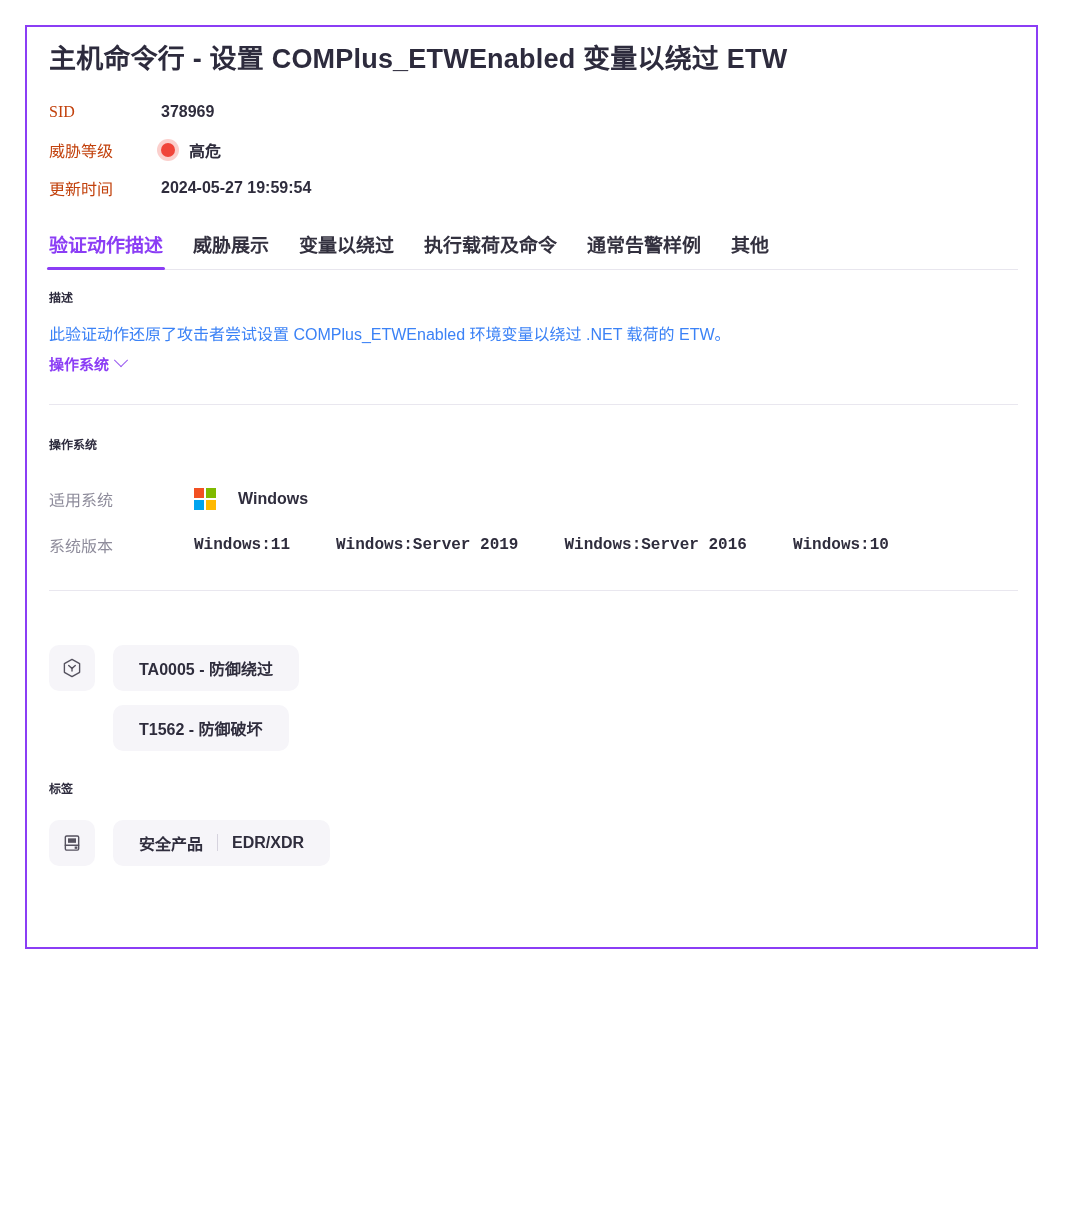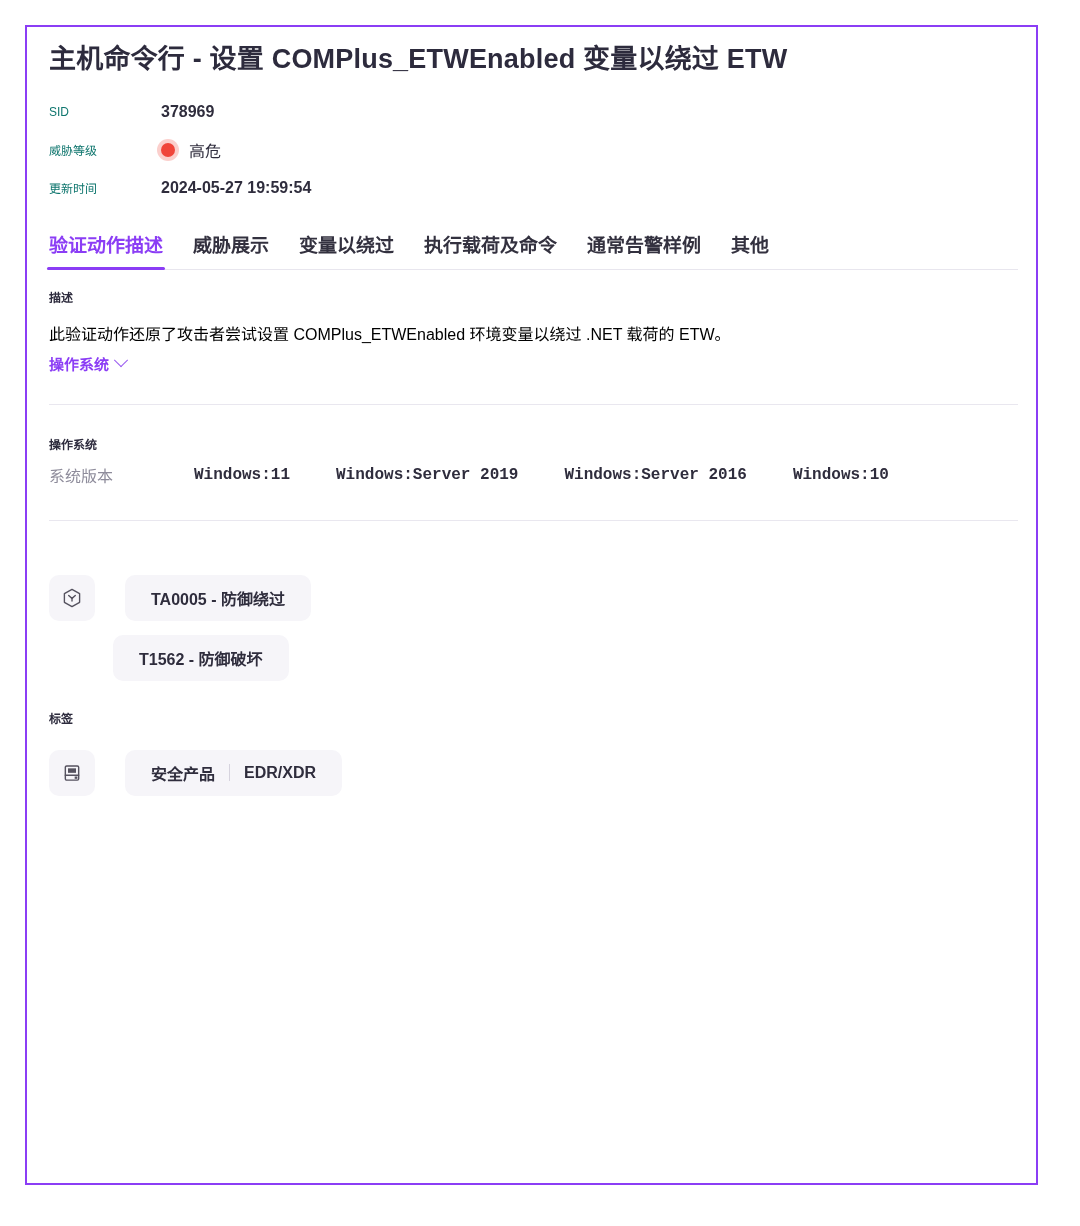--- a/index.html
+++ b/index.html
@@ -16,21 +16,21 @@
     color: #2f2d3d;
     -webkit-font-smoothing: antialiased;
   }
 
   
   .panel {
     position: absolute;
     left: 25px;
     top: 25px;
     width: 1013px;
-    height: 1160px;
+    height: 924px;
     border: 2px solid #8b3df5;
     box-sizing: border-box;
     background: #ffffff;
     overflow: hidden;
   }
   .panel-inner {
     padding: 0 18px 0 20px;
     box-sizing: border-box;
     width: 100%;
   }
@@ -48,28 +48,29 @@
 
   .meta-list { margin-top: 16px; margin-left: 2px; }
   .meta-row {
     display: flex;
     align-items: center;
     height: 38px;
   }
   .meta-label {
     width: 112px;
     flex: 0 0 112px;
-    font-size: 12px;
-    color: #0f766e;
+    font-size: 16px;
+    color: #c2410c;
     font-weight: normal;
+    font-family: Liberation Serif, serif;
   }
   .meta-value {
     font-size: 16px;
     color: #2f2d3d;
-    font-weight: normal;
+    font-weight: bold;
     display: flex;
     align-items: center;
   }
   .meta-value.plain { font-weight: bold; }
 
   
   .threat-dot {
     position: relative;
     width: 14px;
     height: 14px;
@@ -124,21 +125,21 @@
   .divider {
     height: 1px;
     background: #e9e7ef;
     margin: 0 0 0 2px;
   }
 
   .desc-block { padding-top: 18px; }
   .desc-body {
     font-size: 16px;
     line-height: 1.75;
-    color: #000000;
+    color: #3b82f6;
     margin-top: 16px;
   }
   .expand-link {
     margin-top: 4px;
     font-size: 15px;
     color: #8b3df5;
     font-weight: bold;
     display: inline-flex;
     align-items: center;
     cursor: pointer;
@@ -200,21 +201,20 @@
     margin-right: 46px;
   }
   .ver-item:last-child { margin-right: 0; text-align: center; }
 
   
   .attack-block { padding-top: 30px; }
   .chip-row {
     display: flex;
     align-items: flex-end;
     margin-top: 24px;
-    gap: 12px;
   }
   .chip-icon {
     width: 46px;
     height: 46px;
     border-radius: 10px;
     background: #f6f5f9;
     display: flex;
     align-items: center;
     justify-content: center;
     flex: 0 0 46px;
@@ -290,20 +290,30 @@
         <span class="chev"></span>
       </div>
     </div>
 
     <div style="height:30px"></div>
     <div class="divider"></div>
 
     <div class="section os-block">
       <h2 class="section-title">操作系统</h2>
 
+      <div class="os-row first">
+        <div class="os-row-label">适用系统</div>
+        <span class="win-logo">
+          <i class="win-q1"></i>
+            <i class="win-q2"></i>
+            <i class="win-q3"></i>
+            <i class="win-q4"></i>
+        </span>
+        <span class="os-name">Windows</span>
+      </div>
 
       <div class="os-row">
         <div class="os-row-label">系统版本</div>
         <div class="ver-list">
           <span class="ver-item">Windows:11</span>
           <span class="ver-item">Windows:Server 2019</span>
           <span class="ver-item">Windows:Server 2016</span>
           <span class="ver-item">Windows:10</span>
         </div>
       </div>

